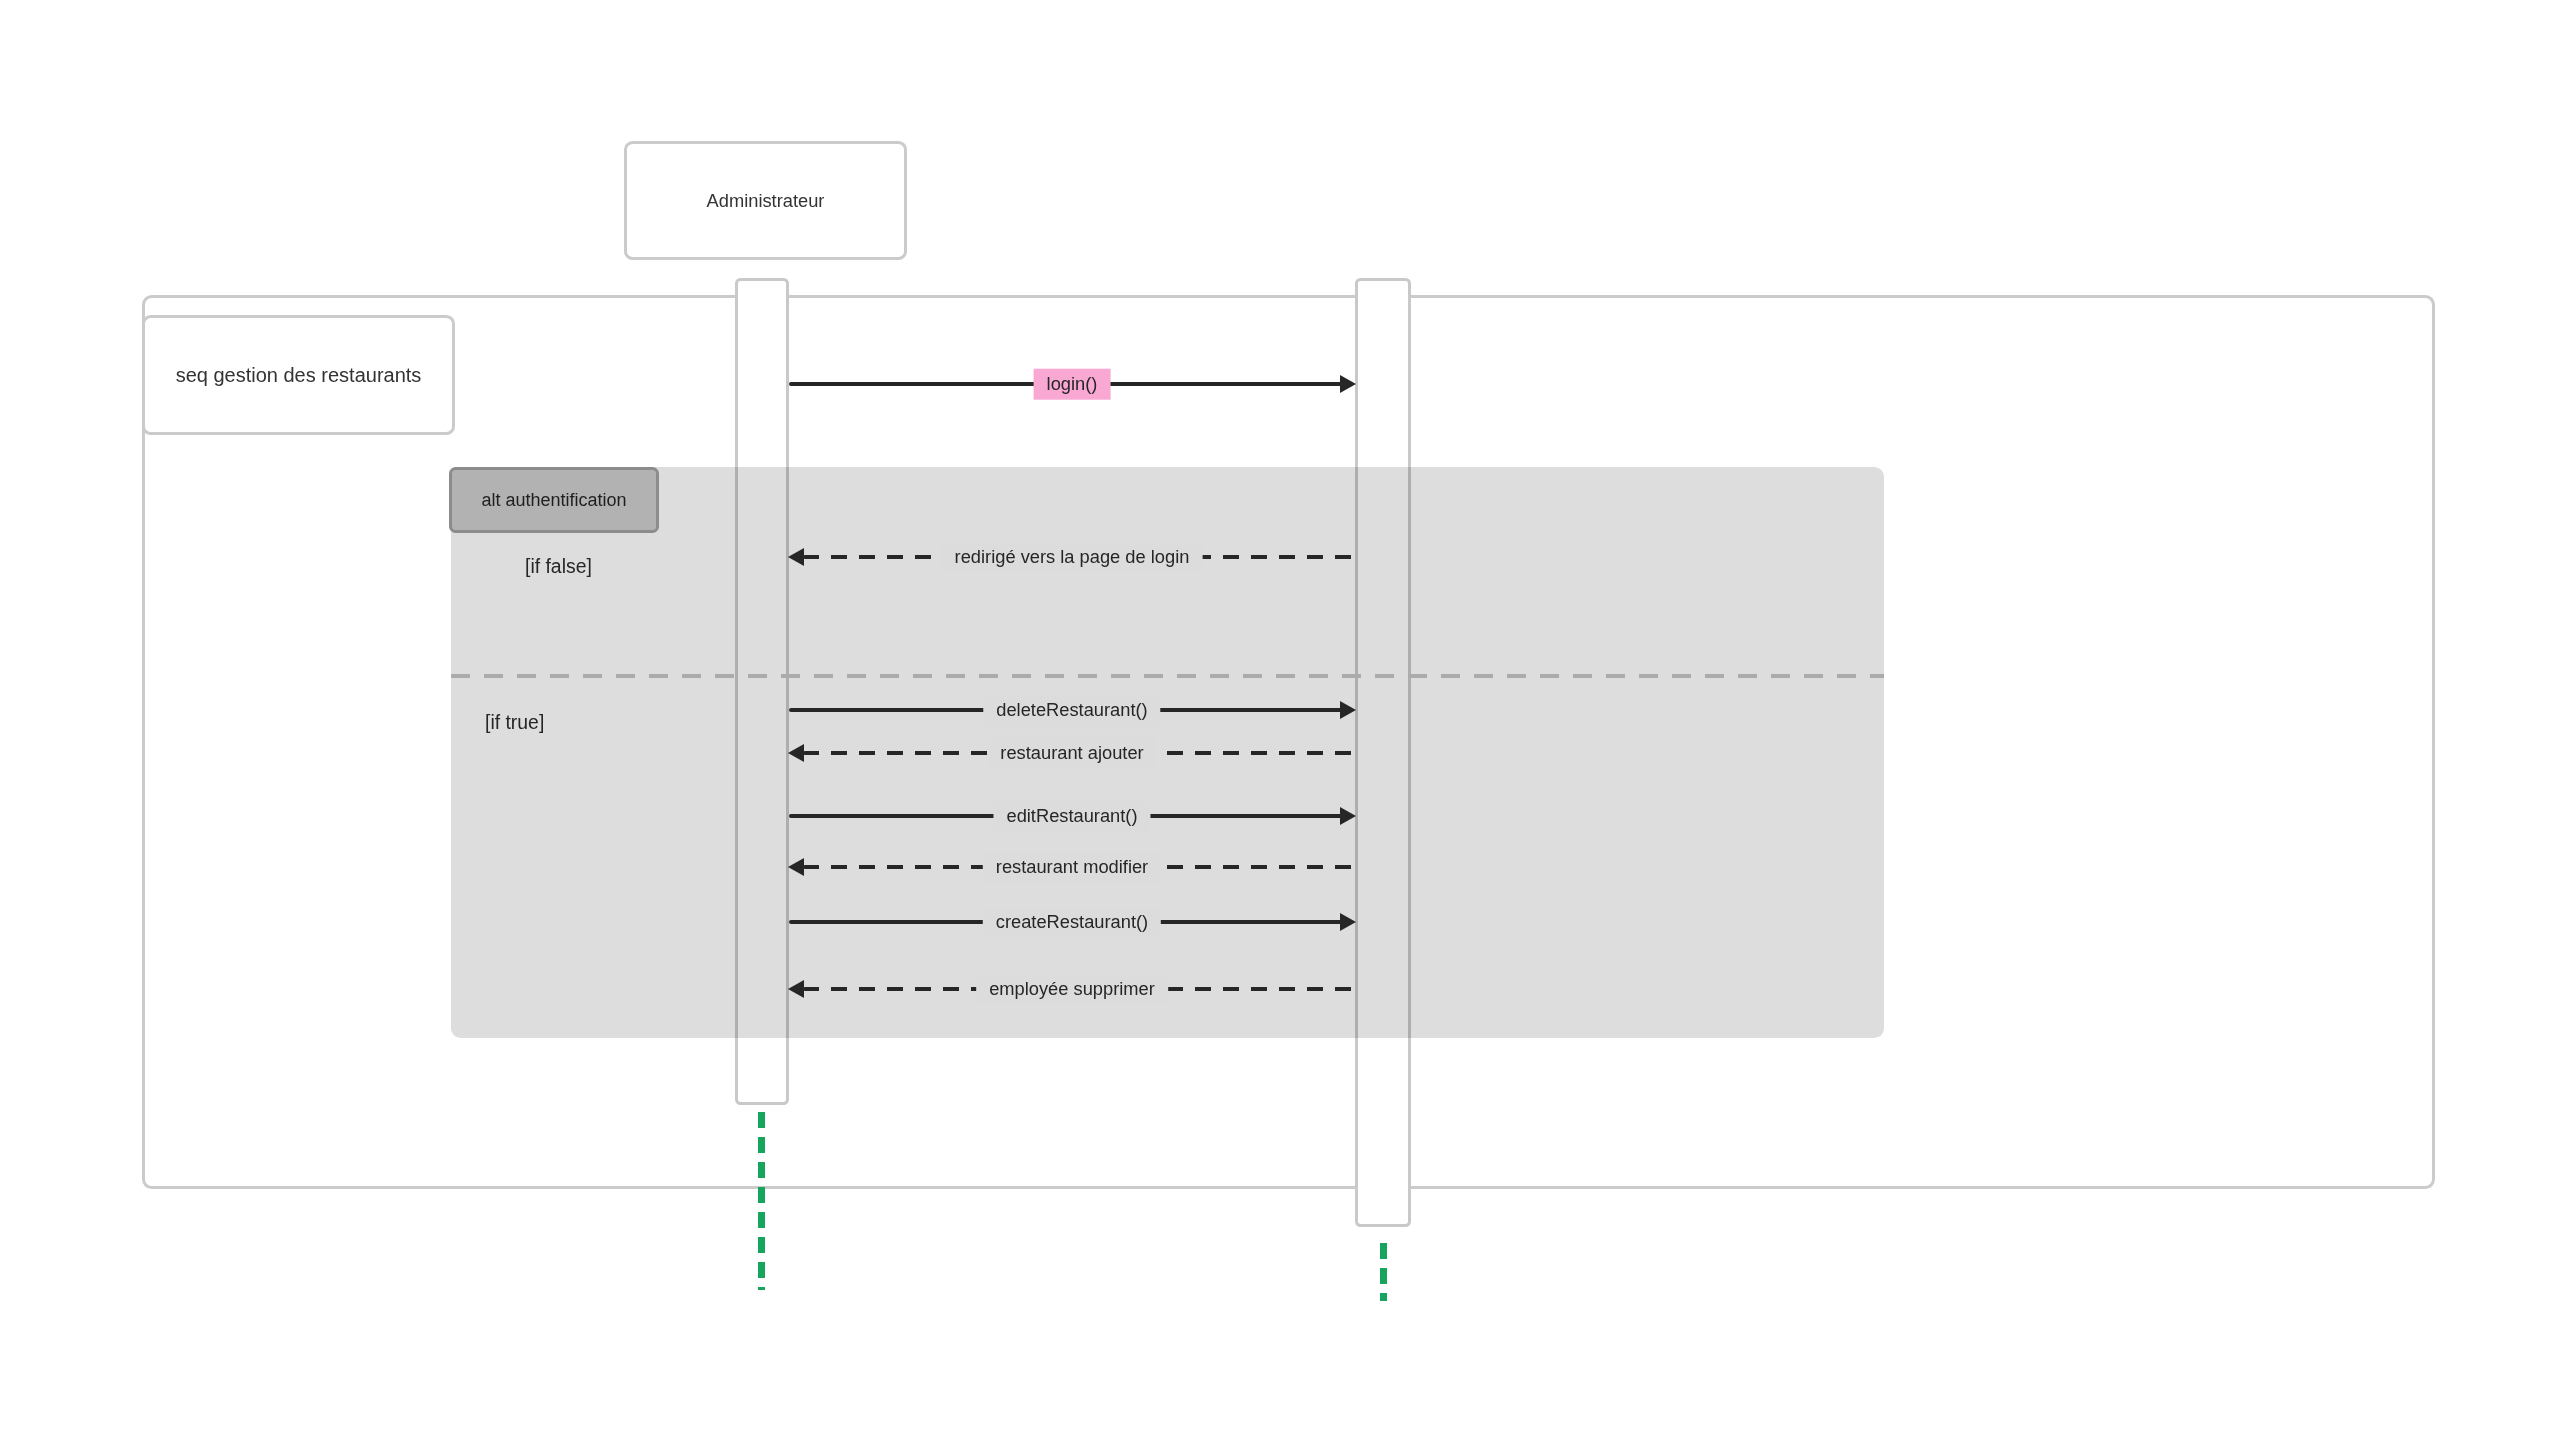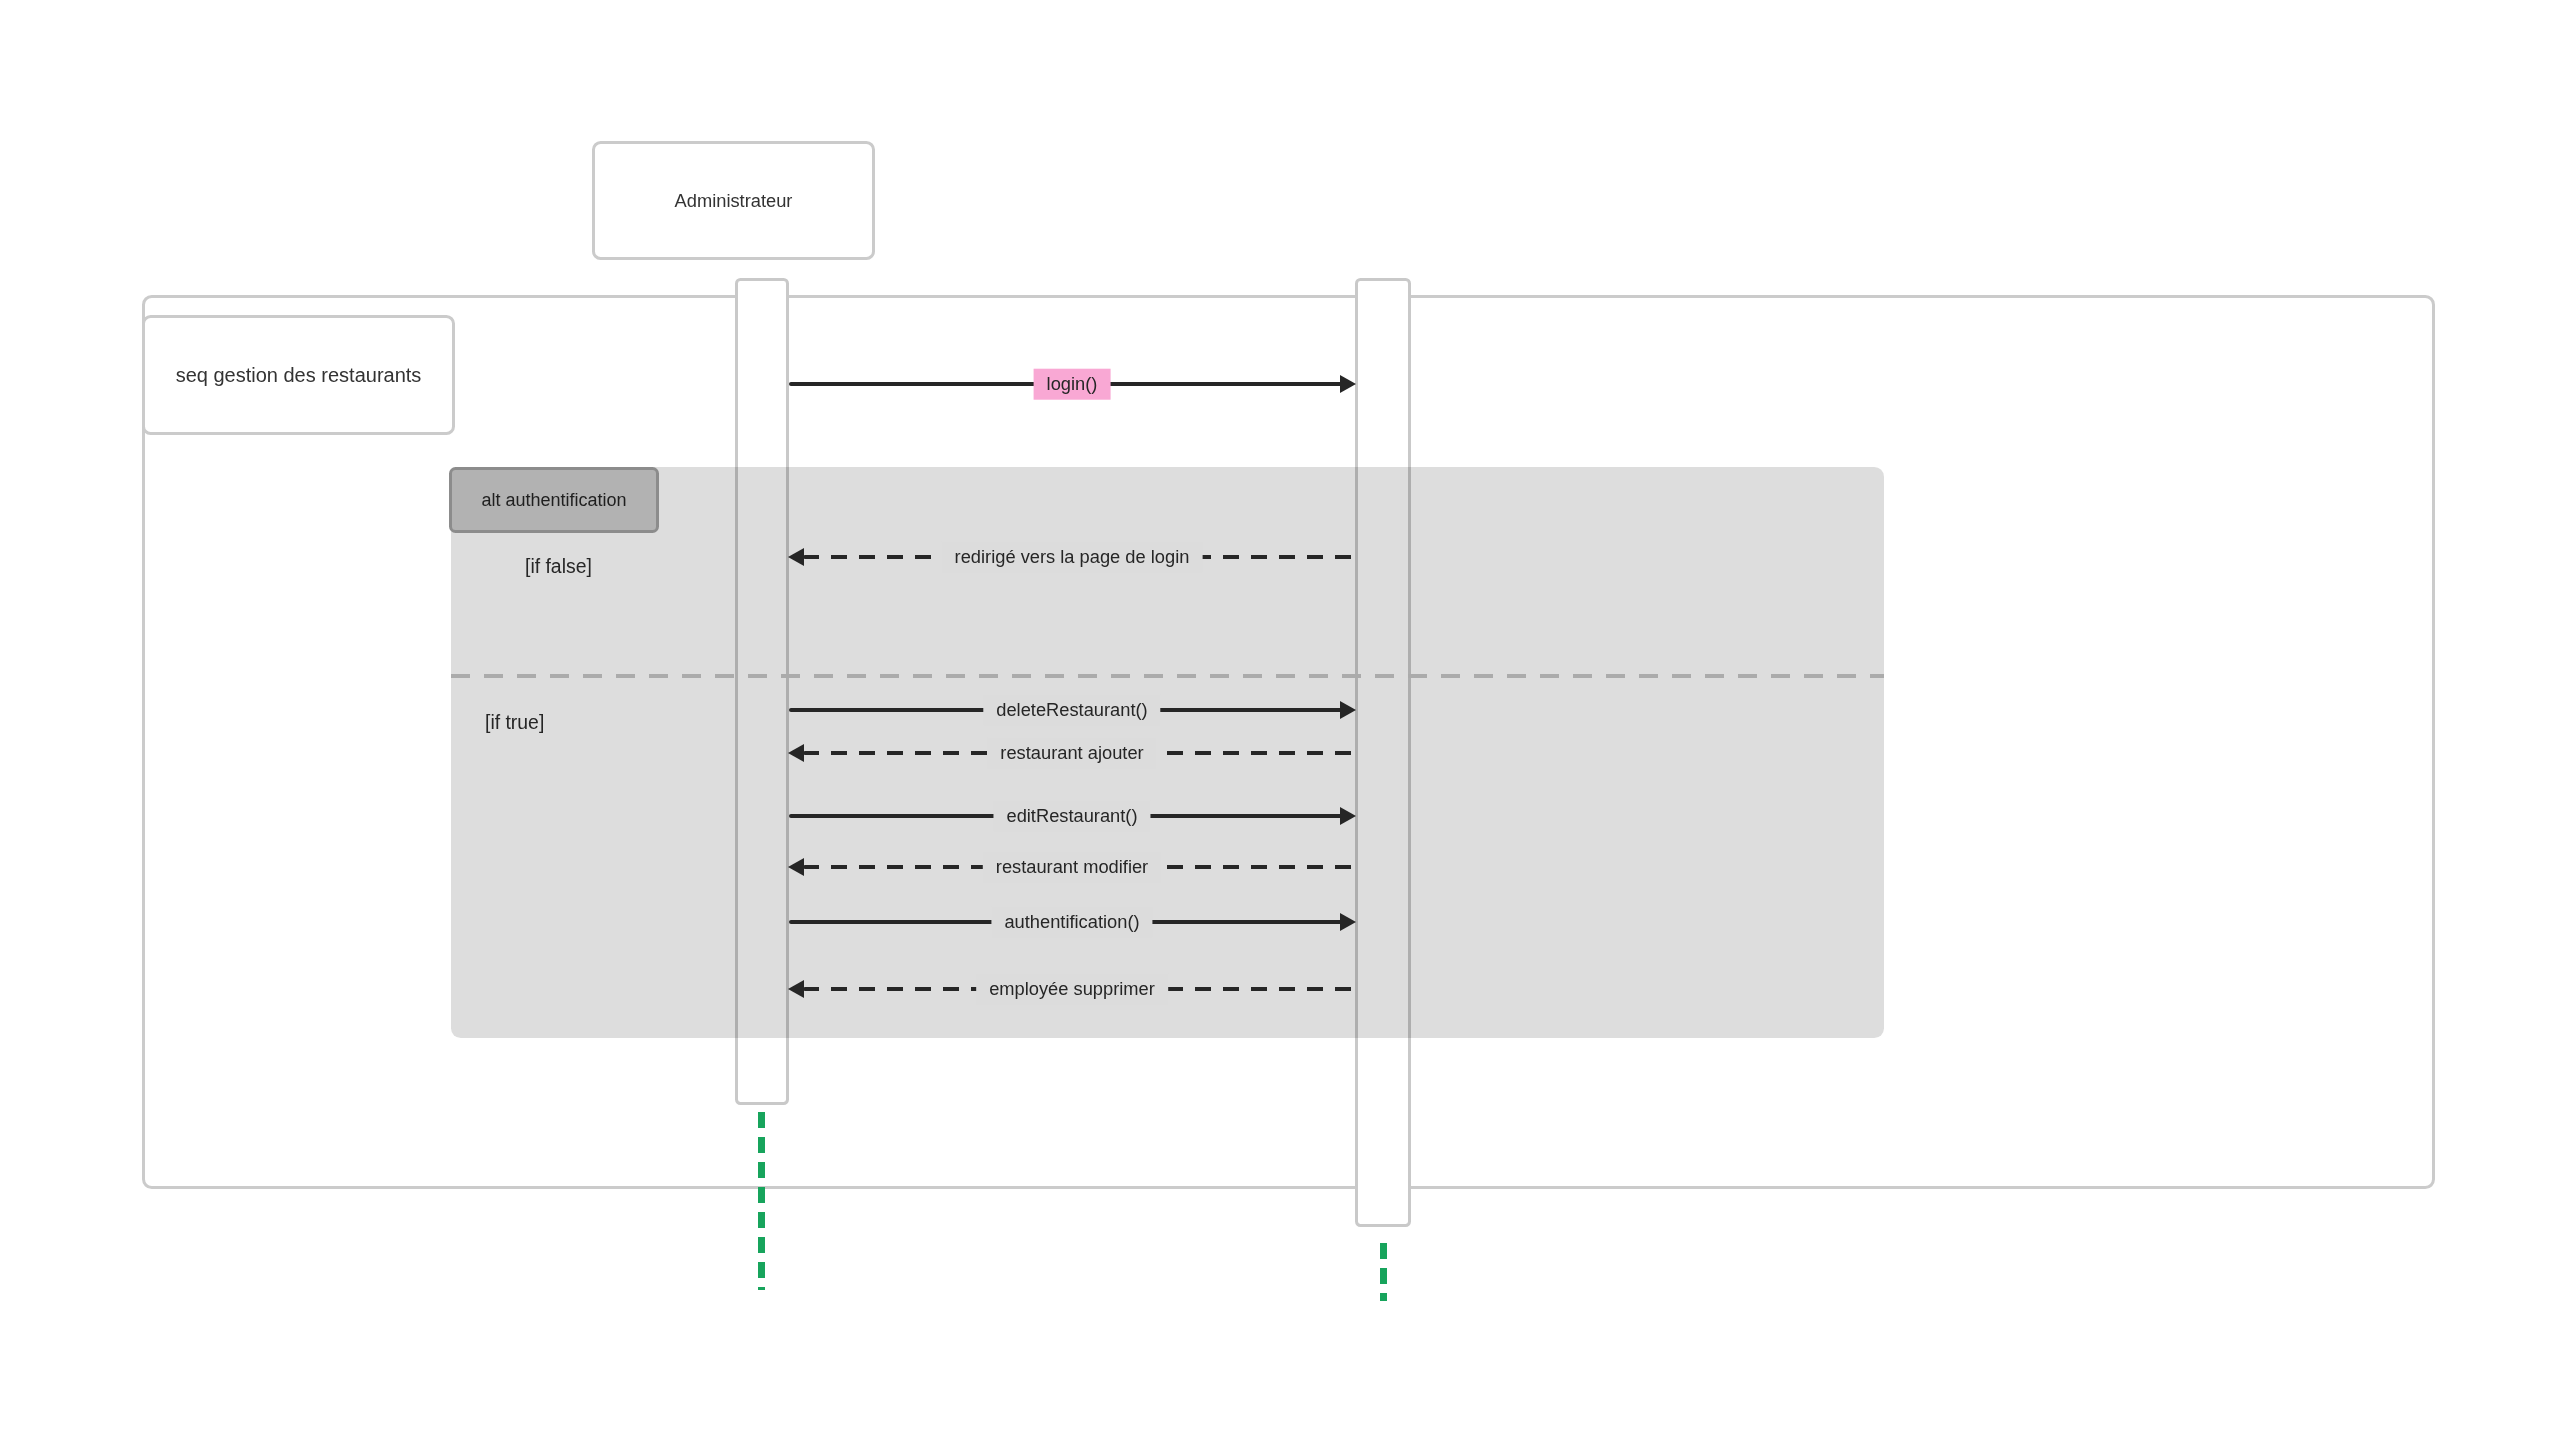--- a/index.html
+++ b/index.html
@@ -30,21 +30,21 @@
     background:#ffffff;display:flex;align-items:center;justify-content:center;
     font-size:20px;color:var(--text-dark);z-index:5;margin-top:20px;
   }
   
   .actor-box{
     position:absolute;top:141px;height:119px;
     border:3.8px solid var(--box-border);border-radius:8.6px;box-sizing:border-box;
     background:#ffffff;display:flex;align-items:center;justify-content:center;
     font-size:18.3px;color:var(--text-dark);z-index:5;
   }
-  .actor-admin{left:592px;width:283px;}
+  .actor-admin{left:624px;width:283px;}
   .actor-server{left:1244px;width:283px;}
   
   .activation{
     position:absolute;box-sizing:border-box;background:#ffffff;
     border:3.8px solid var(--border-gray);border-radius:5.4px;z-index:2;
   }
   .activation-admin{left:735px;top:278px;width:54px;height:827px;}
   .activation-server{left:1355px;top:278px;width:56px;height:949px;}
   
   .lifeline{
@@ -155,21 +155,21 @@
 
   <div class="msg m5 dashed dir-left">
     <div class="line"></div>
     <div class="head"></div>
     <span class="label">restaurant modifier</span>
   </div>
 
   <div class="msg m6 solid dir-right">
     <div class="line"></div>
     <div class="head"></div>
-    <span class="label">authentification()</span>
+    <span class="label">createRestaurant()</span>
   </div>
 
   <div class="msg m7 dashed dir-left">
     <div class="line"></div>
     <div class="head"></div>
     <span class="label">employée supprimer</span>
   </div>
 
 </div>
 

